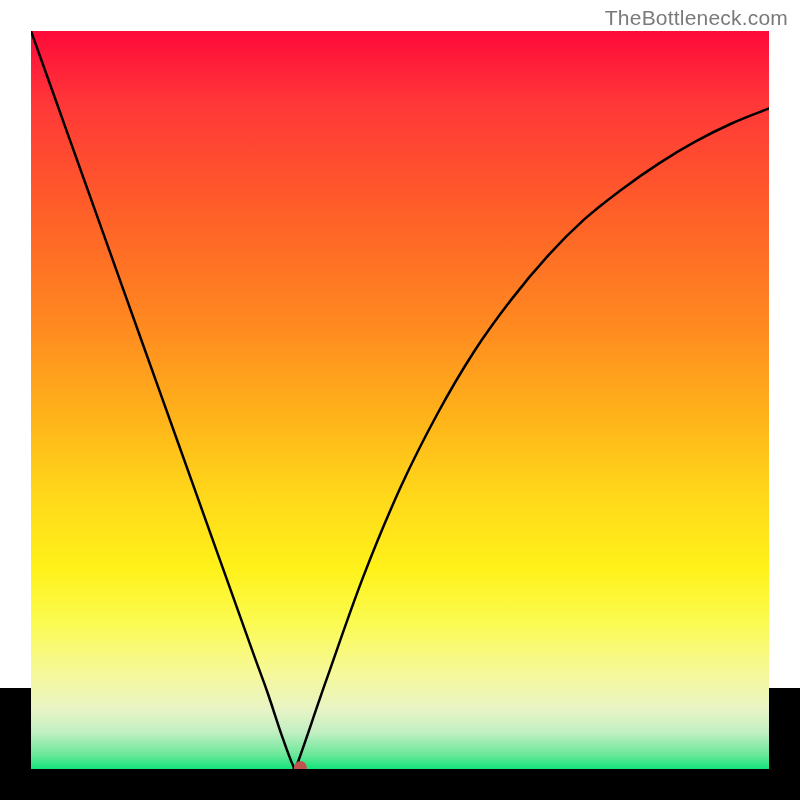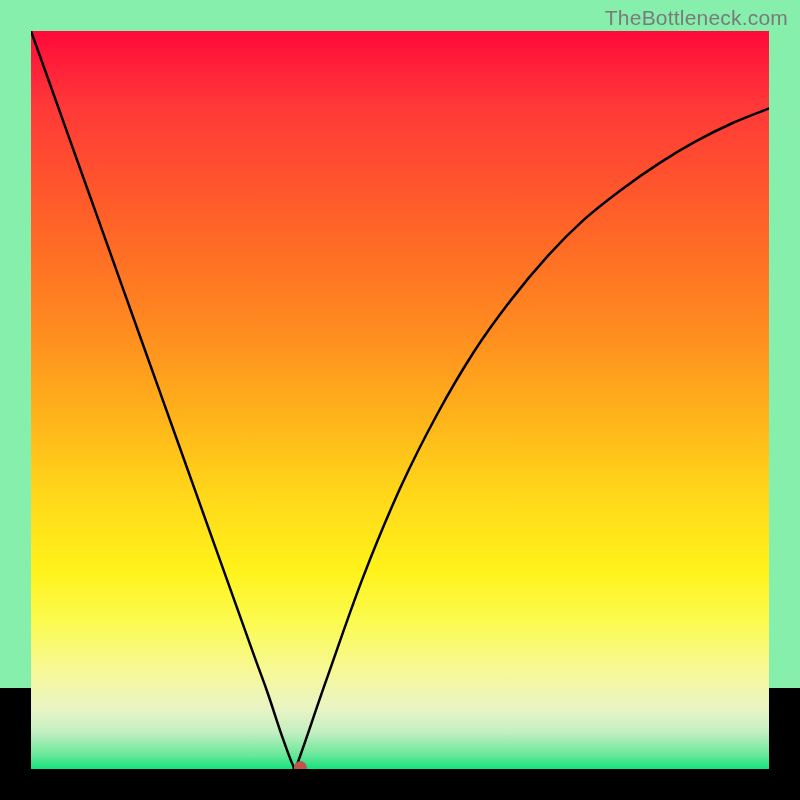--- a/index.html
+++ b/index.html
@@ -10,21 +10,21 @@
     background: #000;
     overflow: hidden;
     font-family: Arial, Helvetica, sans-serif;
   }
   .frame {
     position: absolute;
     left: 0;
     top: 0;
     width: 800px;
     height: 688px;
-    background: #86efac;
+    background: #ffffff;
   }
   .plot-area {
     position: absolute;
     left: 31px;
     top: 31px;
     width: 738px;
     height: 738px;
     overflow: hidden;
   }
   .gradient-bg {

